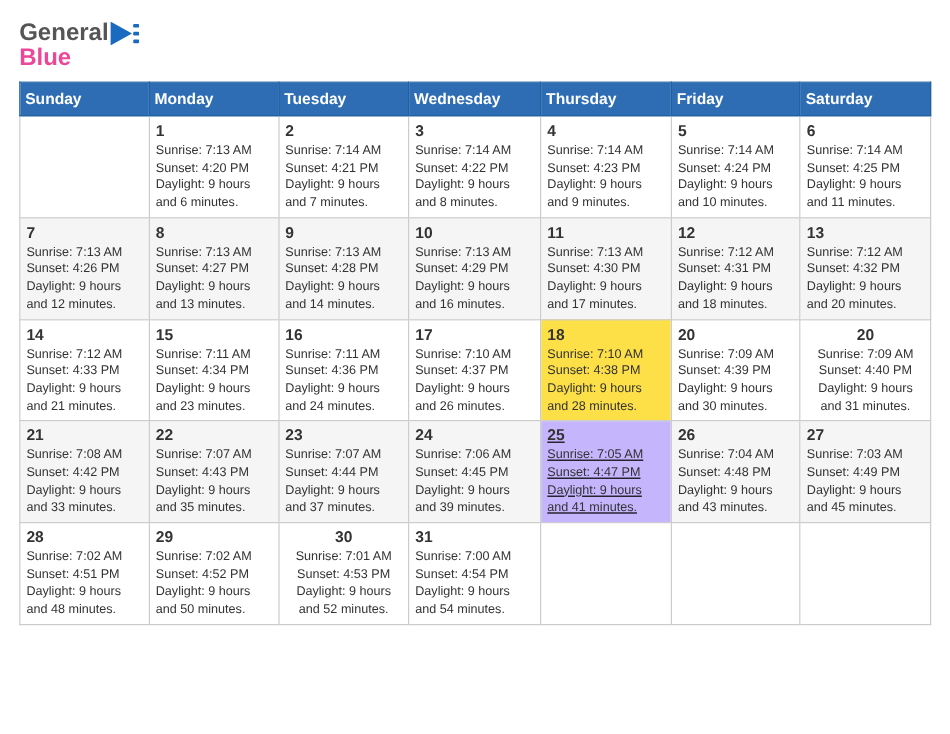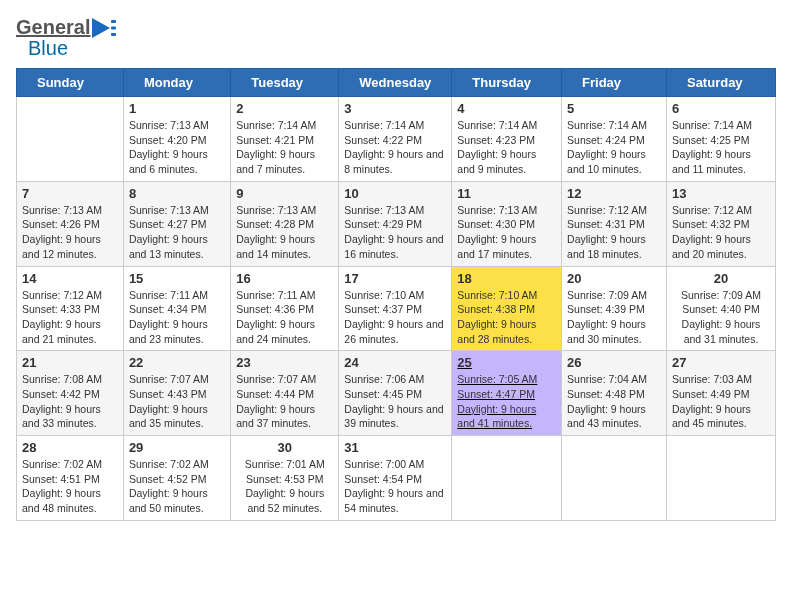--- a/index.html
+++ b/index.html
@@ -33,21 +33,21 @@
       font-size: 15px;
       color: #555;
     }
     .calendar {
       width: 100%;
       border-collapse: collapse;
     }
     .calendar th {
       background: #2e6db4;
       color: #fff;
-      padding: 6px 20px;
+      padding: 6px 4px;
       font-size: 13px;
       text-align: left;
       border: 1px solid #2060a0;
     }
     .calendar td {
       vertical-align: top;
       border: 1px solid #ccc;
       padding: 4px 5px;
       width: 113px;
       min-height: 80px;
@@ -74,40 +74,39 @@
     }
     .logo-wrapper {
       display: flex;
       align-items: center;
       gap: 0;
     }
     .logo-gb {
       font-size: 20px;
       font-weight: bold;
       color: #555;
-      text-decoration: underline;
     }
   </style>
 </head>
 <body>
 
 <div class="header">
   <div class="logo">
     <div class="logo-wrapper">
       <span class="logo-gb">
         <span style="color:#555;">General</span>
       </span>
       <svg width="24" height="20" viewBox="0 0 24 20" style="margin-left:2px;">
         <polygon points="0,0 18,10 0,20" fill="#1a6abf"></polygon>
         <rect x="19" y="2" width="5" height="3" rx="1" fill="#1a6abf"></rect>
         <rect x="19" y="8.5" width="5" height="3" rx="1" fill="#1a6abf"></rect>
         <rect x="19" y="15" width="5" height="3" rx="1" fill="#1a6abf"></rect>
       </svg>
     </div>
-    <div style="font-size:20px; font-weight:normal; color:#0369a1; margin-top:-2px;margin-left:12px;">Blue</div>
+    <div style="font-size:20px; font-weight:bold; color:#ec4899; margin-top:-2px;">Blue</div>
   </div>
   <div class="title-section">
     <div class="month-title"></div>
     <div class="location"></div>
   </div>
 </div>
 
 <table class="calendar">
   <thead>
     <tr>

